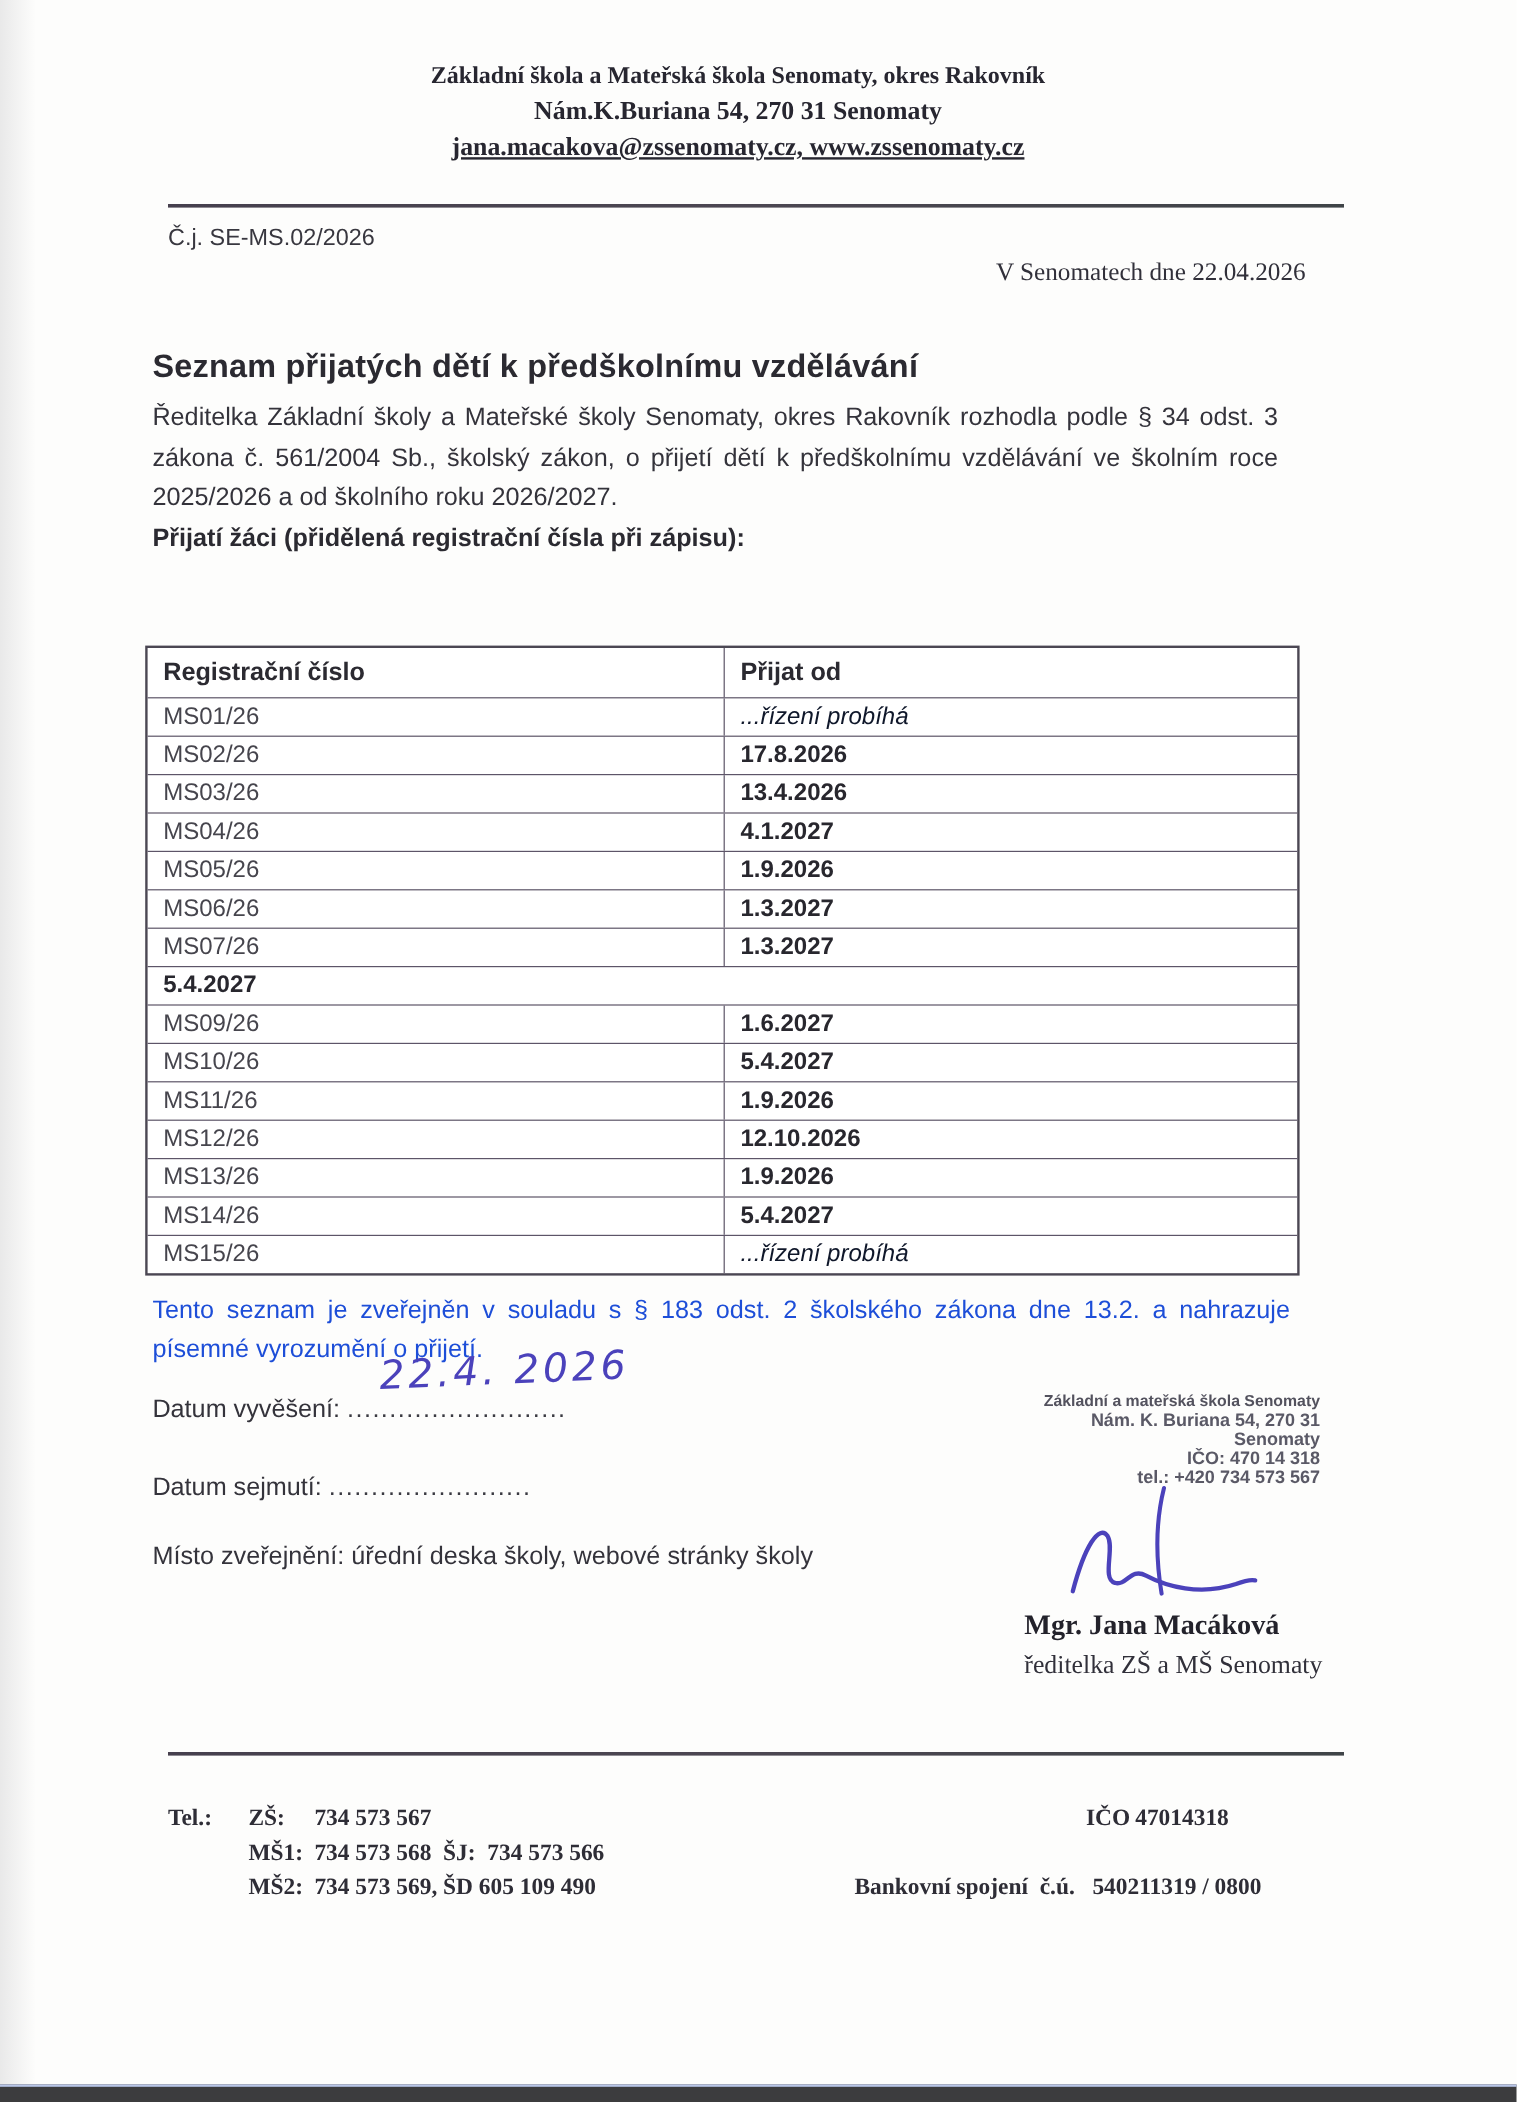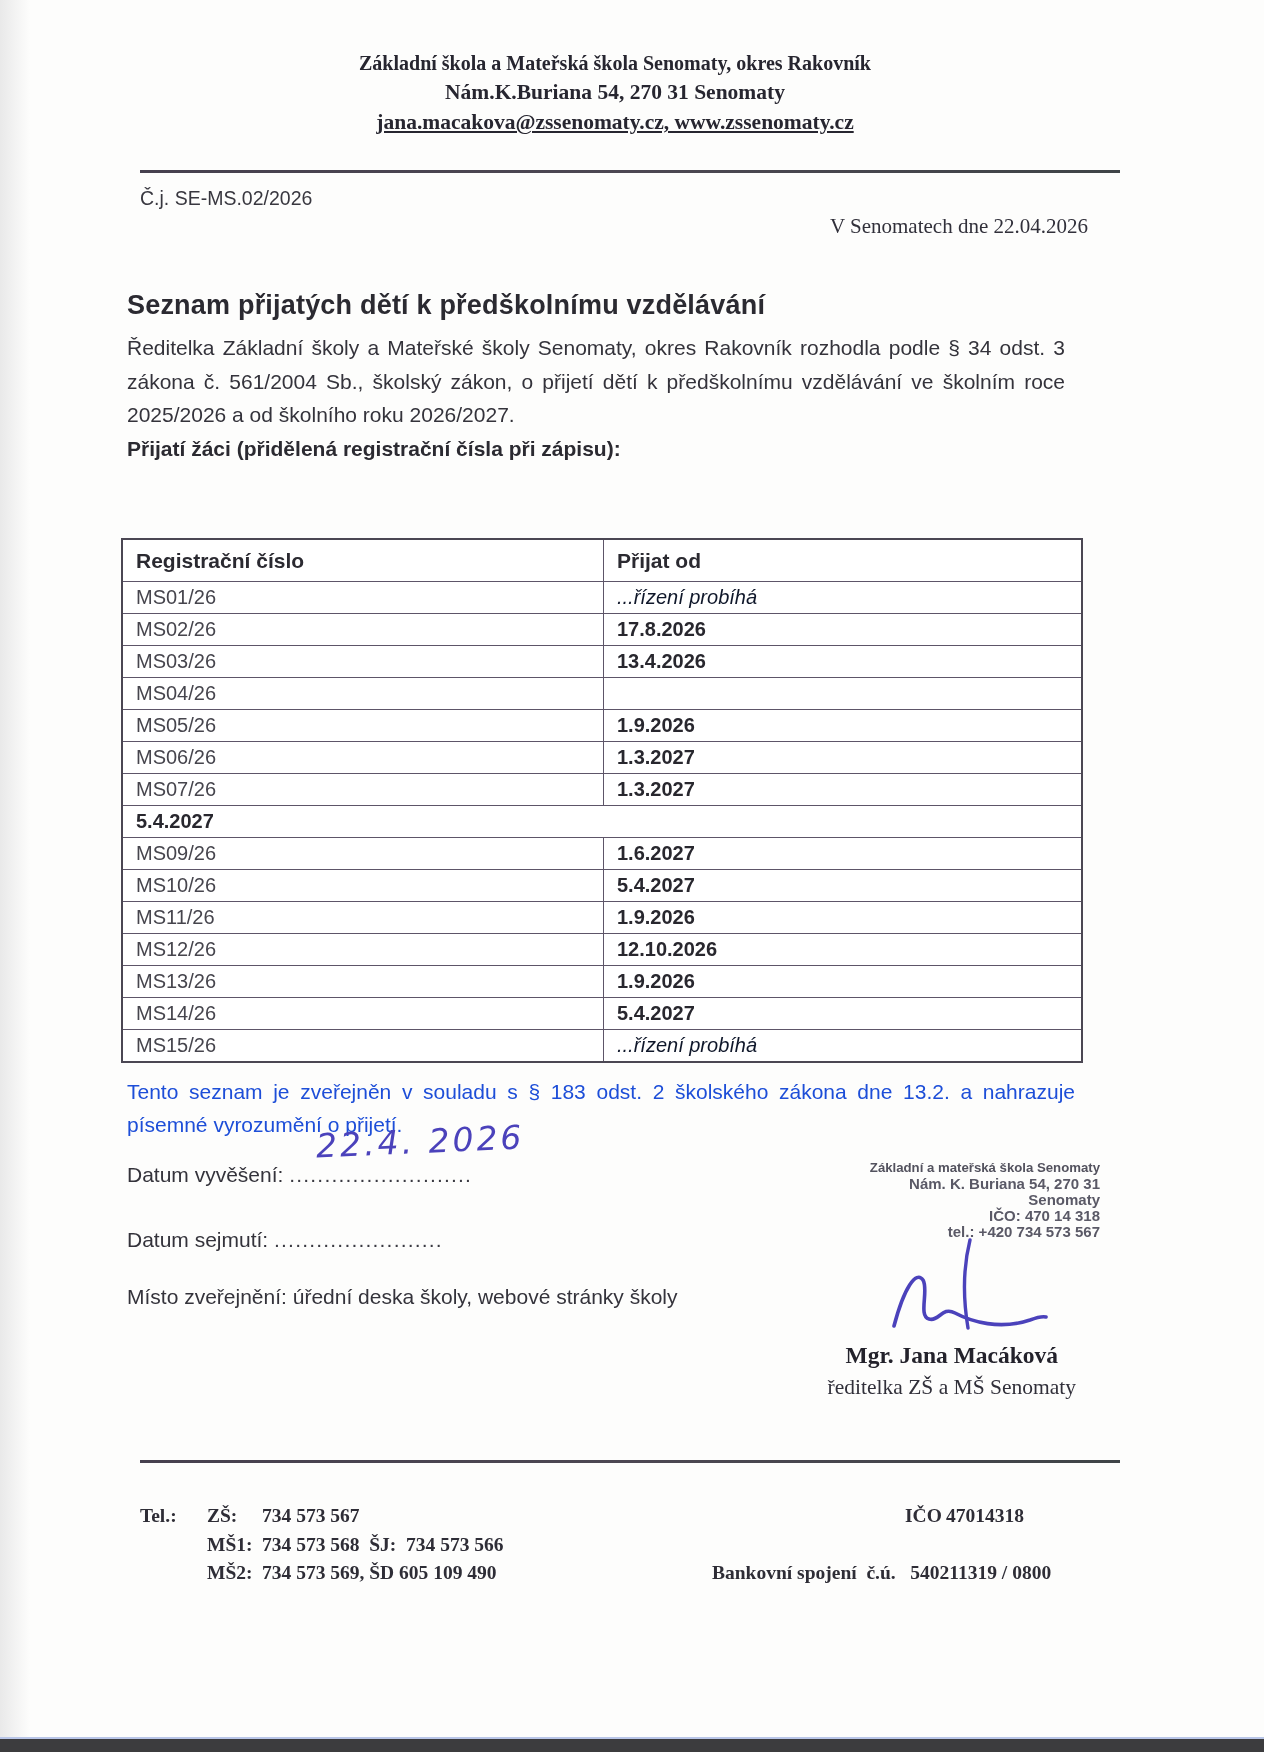--- a/index.html
+++ b/index.html
@@ -62,21 +62,21 @@
     font-size:33px; color:var(--ink,#4b42bb); letter-spacing:3px;
     transform:rotate(-2.5deg); white-space:nowrap;
   }
 
   .stamp { position:absolute; left:856px; top:1160px; width:244px; text-align:right; color:#53525e; }
   .stamp .s1 { font-size:13.2px; font-weight:bold; line-height:16px; }
   .stamp .s2, .stamp .s3, .stamp .s4 { font-size:15px; font-weight:bold; line-height:16px; color:#5a5966; }
 
   .signature-svg { position:absolute; left:878px; top:1236px; width:222px; height:112px; color:var(--ink,#4b42bb); }
 
-  .signer { position:absolute; right:188px; top:1342px; text-align:center; font-family:"Liberation Serif", serif; }
+  .signer { position:absolute; right:162px; top:1342px; text-align:left; font-family:"Liberation Serif", serif; }
   .signer .name { font-size:23.5px; font-weight:bold; color:#23222b; }
   .signer .role { font-size:21.5px; margin-top:6px; color:#31303a; }
 
   .footer { position:absolute; left:0; top:0; width:100%; font-family:"Liberation Serif", serif; font-weight:bold; color:#2e2d36; }
   .f-abs { position:absolute; font-size:19.5px; white-space:pre; }
   .tel-label { left:140px; top:1505px; }
   .f-l1-key { left:207px; top:1505px; } .f-l1-val { left:262px; top:1505px; }
   .f-l2-key { left:207px; top:1534px; } .f-l2-val { left:262px; top:1534px; }
   .f-l3-key { left:207px; top:1562px; } .f-l3-val { left:262px; top:1562px; }
   .ico-label { left:905px; top:1505px; }
@@ -116,20 +116,21 @@
         <div class="trow">
           <div class="tcell c1">MS02/26</div>
           <div class="tcell c2 date">17.8.2026</div>
         </div>
         <div class="trow">
           <div class="tcell c1">MS03/26</div>
           <div class="tcell c2 date">13.4.2026</div>
         </div>
         <div class="trow">
           <div class="tcell c1">MS04/26</div>
+          <div class="tcell c2 date">4.1.2027</div>
         </div>
         <div class="trow">
           <div class="tcell c1">MS05/26</div>
           <div class="tcell c2 date">1.9.2026</div>
         </div>
         <div class="trow">
           <div class="tcell c1">MS06/26</div>
           <div class="tcell c2 date">1.3.2027</div>
         </div>
         <div class="trow">

